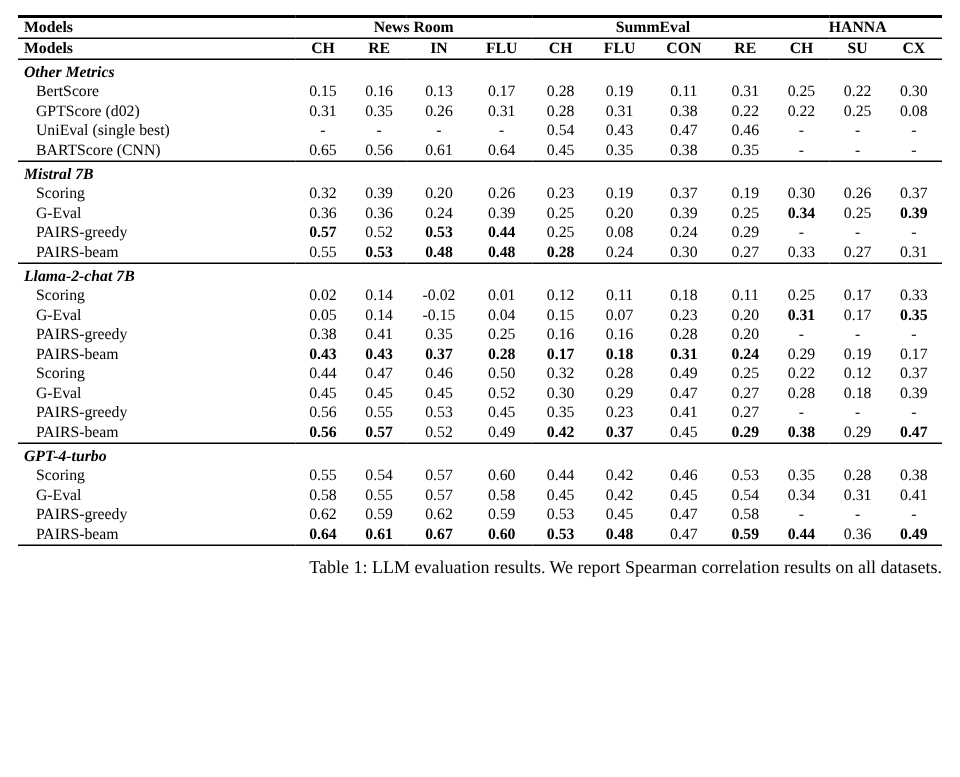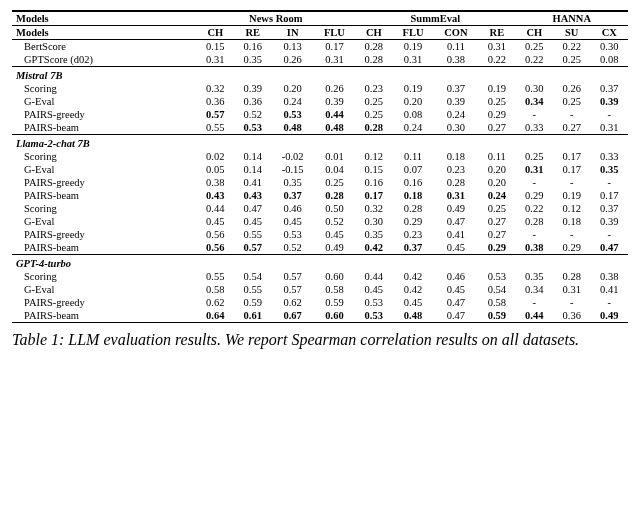--- a/index.html
+++ b/index.html
@@ -21,25 +21,24 @@
       text-align: center;
       padding: 1px 4px;
       font-size: 10.5px;
       white-space: nowrap;
     }
     td.left-col, th.left-col {
       text-align: left;
       min-width: 130px;
     }
     .caption {
-      font-size: 16px;
-      text-align: left;
+      font-size: 12px;
+      text-align: right;
       margin-top: 4px;
       line-height: 1.4;
-      font-style: italic;
     }
     .main-header {
       border-top: 2px solid #000;
       border-bottom: 1px solid #000;
     }
   </style>
 </head>
 <body>
 
 <table>
@@ -59,20 +58,23 @@
       <th>CH</th>
       <th>FLU</th>
       <th>CON</th>
       <th>RE</th>
       <th>CH</th>
       <th>SU</th>
       <th>CX</th>
     </tr>
   </thead>
   <tbody id="table-body">
+  <tr style="border-top: 1px solid rgb(0, 0, 0);">
+        <td colspan="11" style="font-style: italic; font-weight: bold; text-align: left; padding-top: 3px;">Other Metrics</td>
+      </tr>
       <tr>
         <td class="left-col" style="padding-left: 12px;">BertScore</td>
         <td>0.15</td>
         <td>0.16</td>
         <td>0.13</td>
         <td>0.17</td>
         <td>0.28</td>
         <td>0.19</td>
         <td>0.11</td>
         <td>0.31</td>
@@ -86,20 +88,48 @@
         <td>0.35</td>
         <td>0.26</td>
         <td>0.31</td>
         <td>0.28</td>
         <td>0.31</td>
         <td>0.38</td>
         <td>0.22</td>
         <td>0.22</td>
         <td>0.25</td>
         <td>0.08</td>
+      </tr>
+      <tr>
+        <td class="left-col" style="padding-left: 12px;">UniEval (single best)</td>
+        <td>-</td>
+        <td>-</td>
+        <td>-</td>
+        <td>-</td>
+        <td>0.54</td>
+        <td>0.43</td>
+        <td>0.47</td>
+        <td>0.46</td>
+        <td>-</td>
+        <td>-</td>
+        <td>-</td>
+      </tr>
+      <tr>
+        <td class="left-col" style="padding-left: 12px;">BARTScore (CNN)</td>
+        <td>0.65</td>
+        <td>0.56</td>
+        <td>0.61</td>
+        <td>0.64</td>
+        <td>0.45</td>
+        <td>0.35</td>
+        <td>0.38</td>
+        <td>0.35</td>
+        <td>-</td>
+        <td>-</td>
+        <td>-</td>
       </tr>
       <tr style="border-top: 1px solid rgb(0, 0, 0);">
         <td colspan="11" style="font-style: italic; font-weight: bold; text-align: left; padding-top: 3px;">Mistral 7B</td>
       </tr>
       <tr>
         <td class="left-col" style="padding-left: 12px;">Scoring</td>
         <td>0.32</td>
         <td>0.39</td>
         <td>0.20</td>
         <td>0.26</td>

